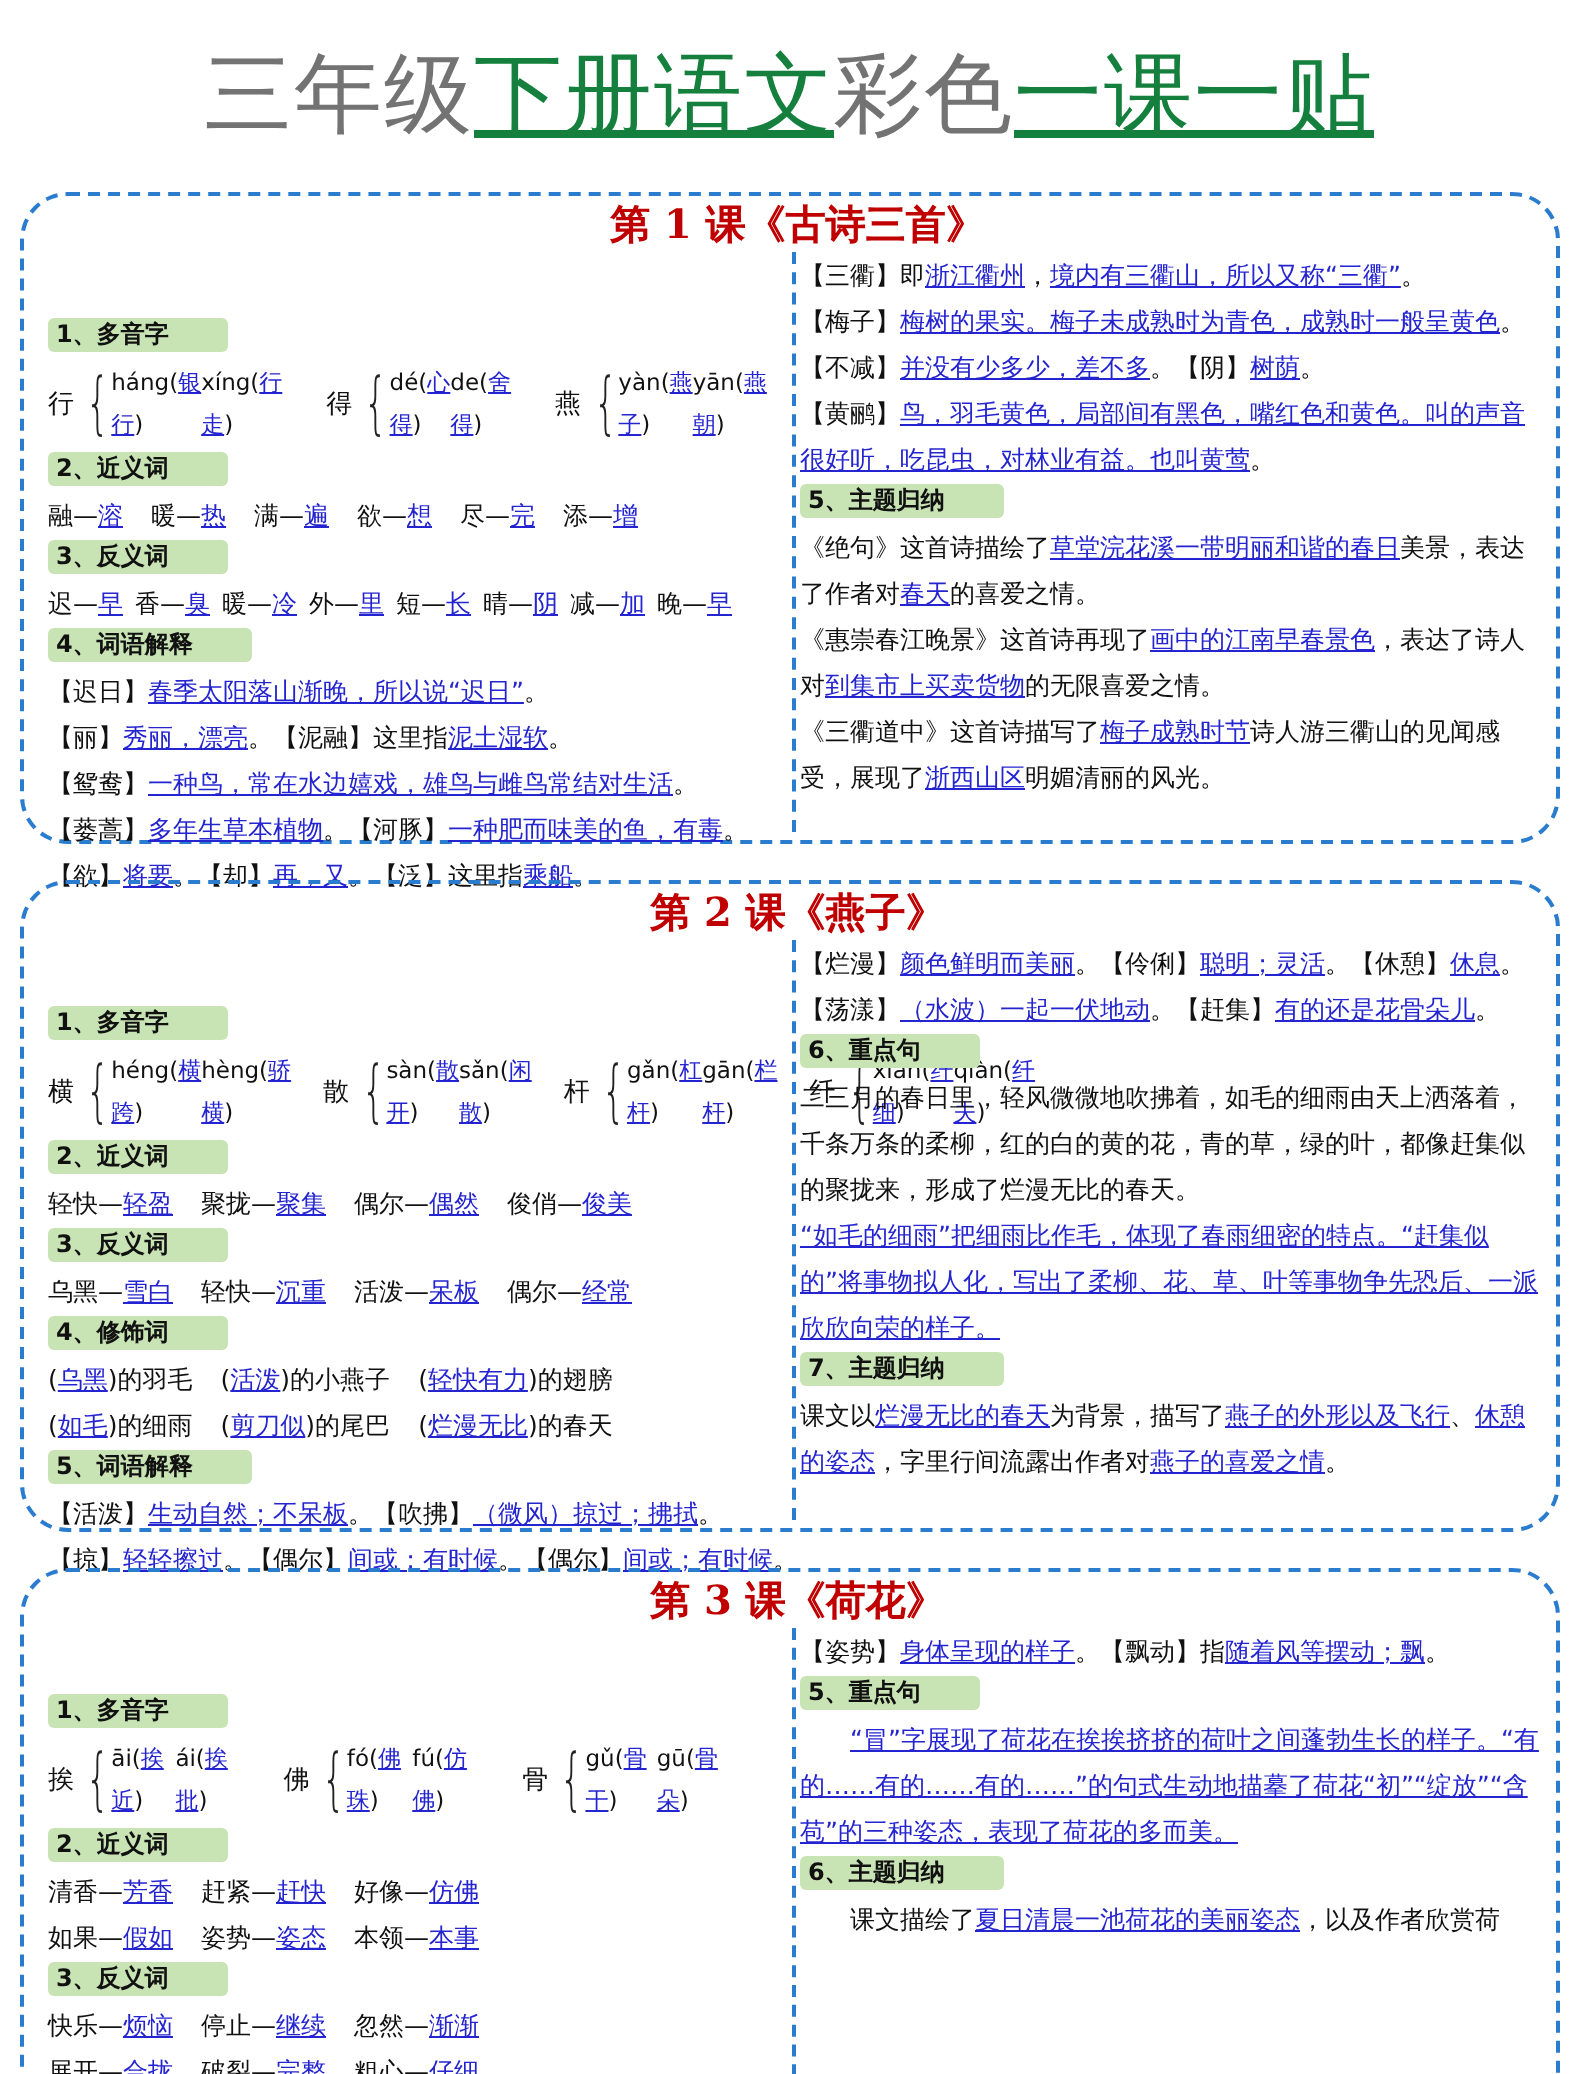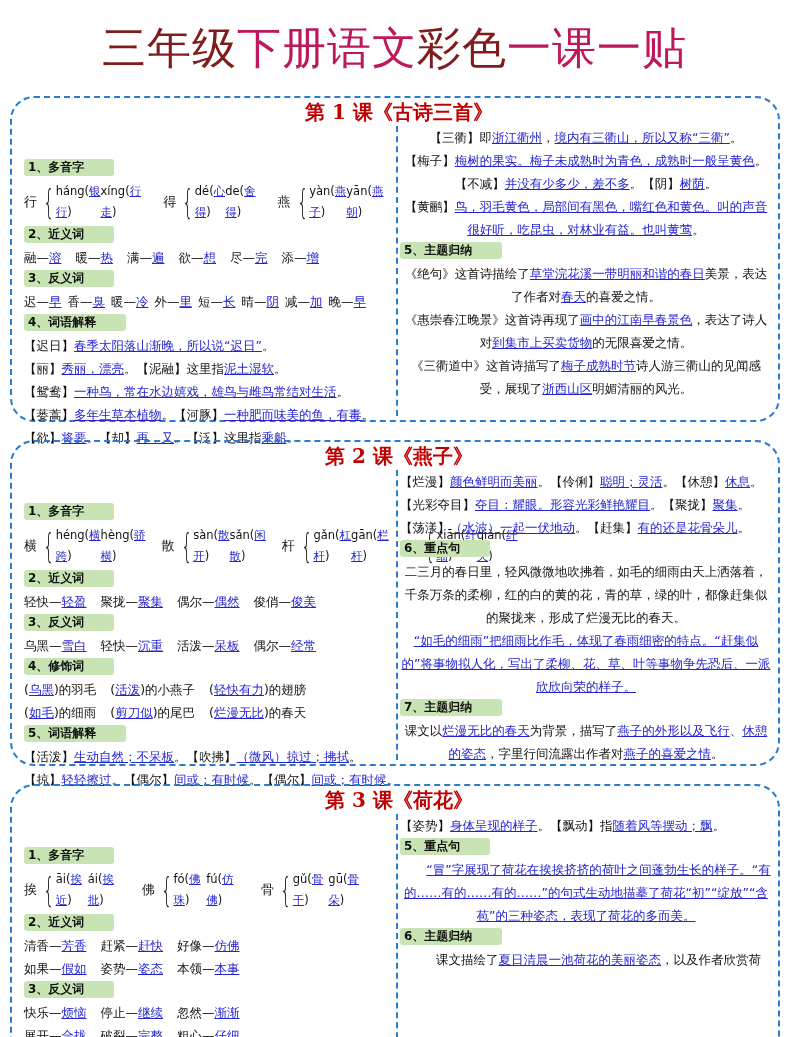--- a/index.html
+++ b/index.html
@@ -1,28 +1,28 @@
 <!DOCTYPE html>
 <html><head>
 <meta charset="utf-8">
 <style>
   html,body{margin:0;padding:0;background:#fff;}
   body{width:789px;height:1037px;overflow:hidden;position:relative;font-family:"DejaVu Sans","Liberation Sans",sans-serif;color:#111;font-size:12.5px;}
   .title{position:absolute;left:0;top:18px;width:789px;text-align:center;font-family:"DejaVu Serif","Liberation Serif",serif;font-size:44px;letter-spacing:1px;line-height:60px;}
-  .title .blk{color:#7f1d1d;}
-  .title .red{color:#be185d;}
+  .title .blk{color:#737373;}
+  .title .red{color:#15803d;text-decoration:underline;}
   .card{position:absolute;left:10px;width:770px;border:2px dashed #2a7ccf;border-radius:24px;box-sizing:border-box;}
   .card-title{position:absolute;left:4px;width:100%;top:2px;text-align:center;font-family:"DejaVu Serif","Liberation Serif",serif;color:#c00000;font-size:20px;font-weight:bold;line-height:24px;}
   .divider{position:absolute;left:384px;top:28px;bottom:4px;border-left:2px dashed #2a7ccf;}
   .col{position:absolute;top:28px;}
   .col.left{left:12px;width:362px;margin-top:32px;}
   .col.right{left:388px;width:372px;}
   .sec{display:inline-block;background:#c9e4b4;border-radius:3px;padding:0 30px 0 4px;font-weight:bold;font-size:12px;line-height:17px;margin:1px 0 3px 0;color:#111;}
   .line{line-height:23px;white-space:nowrap;}
-  .para{line-height:23px;text-align:center;}
+  .para{line-height:23px;}
   .u{color:#2424d0;text-decoration:underline;}
   .indent{text-indent:2em;}
   .poly-row{display:flex;align-items:center;height:46px;}
   .poly{display:flex;align-items:center;margin-right:22px;}
   .poly .ch{font-size:13px;margin-right:1px;}
   .poly .br{font-size:34px;line-height:40px;font-weight:100;transform:scaleX(0.55);margin-right:-4px;color:#222;}
   .poly .rd{display:flex;flex-direction:row;font-size:11.5px;line-height:21px;}
   .wp{margin-right:14px;}
 </style>
 </head>
@@ -129,21 +129,20 @@
       <div class="line"><span class="wp">乌黑—<span class="u">雪白</span></span><span class="wp">轻快—<span class="u">沉重</span></span><span class="wp">活泼—<span class="u">呆板</span></span><span class="wp">偶尔—<span class="u">经常</span></span></div>
       <div><span class="sec">4、修饰词</span></div>
       <div class="line"><span class="wp">(<span class="u">乌黑</span>)的羽毛</span><span class="wp">(<span class="u">活泼</span>)的小燕子</span><span class="wp">(<span class="u">轻快有力</span>)的翅膀</span></div>
       <div class="line"><span class="wp">(<span class="u">如毛</span>)的细雨</span><span class="wp">(<span class="u">剪刀似</span>)的尾巴</span><span class="wp">(<span class="u">烂漫无比</span>)的春天</span></div>
       <div><span class="sec">5、词语解释</span></div>
       <div class="line">【活泼】<span class="u">生动自然；不呆板</span>。【吹拂】<span class="u">（微风）掠过；拂拭</span>。</div>
       <div class="line">【掠】<span class="u">轻轻擦过</span>。【偶尔】<span class="u">间或；有时候</span>。【偶尔】<span class="u">间或；有时候</span>。</div>
     </div>
   <div class="col right">
       <div class="line">【烂漫】<span class="u">颜色鲜明而美丽</span>。【伶俐】<span class="u">聪明；灵活</span>。【休憩】<span class="u">休息</span>。</div>
-      <div class="line">【光彩夺目】<span class="u">夺目：耀眼。形容光彩鲜艳耀目</span>。【聚拢】<span class="u">聚集</span>。</div>
       <div class="line">【荡漾】<span class="u">（水波）一起一伏地动</span>。【赶集】<span class="u">有的还是花骨朵儿</span>。</div>
       <div><span class="sec">6、重点句</span></div>
       <div class="para">二三月的春日里，轻风微微地吹拂着，如毛的细雨由天上洒落着，千条万条的柔柳，红的白的黄的花，青的草，绿的叶，都像赶集似的聚拢来，形成了烂漫无比的春天。</div>
       <div class="para"><span class="u">“如毛的细雨”把细雨比作毛，体现了春雨细密的特点。“赶集似的”将事物拟人化，写出了柔柳、花、草、叶等事物争先恐后、一派欣欣向荣的样子。</span></div>
       <div><span class="sec">7、主题归纳</span></div>
       <div class="para">课文以<span class="u">烂漫无比的春天</span>为背景，描写了<span class="u">燕子的外形以及飞行</span>、<span class="u">休憩的姿态</span>，字里行间流露出作者对<span class="u">燕子的喜爱之情</span>。</div>
     </div>
 </div>
 
 <div class="card" id="card2" style="top:784px;height:280px;">

